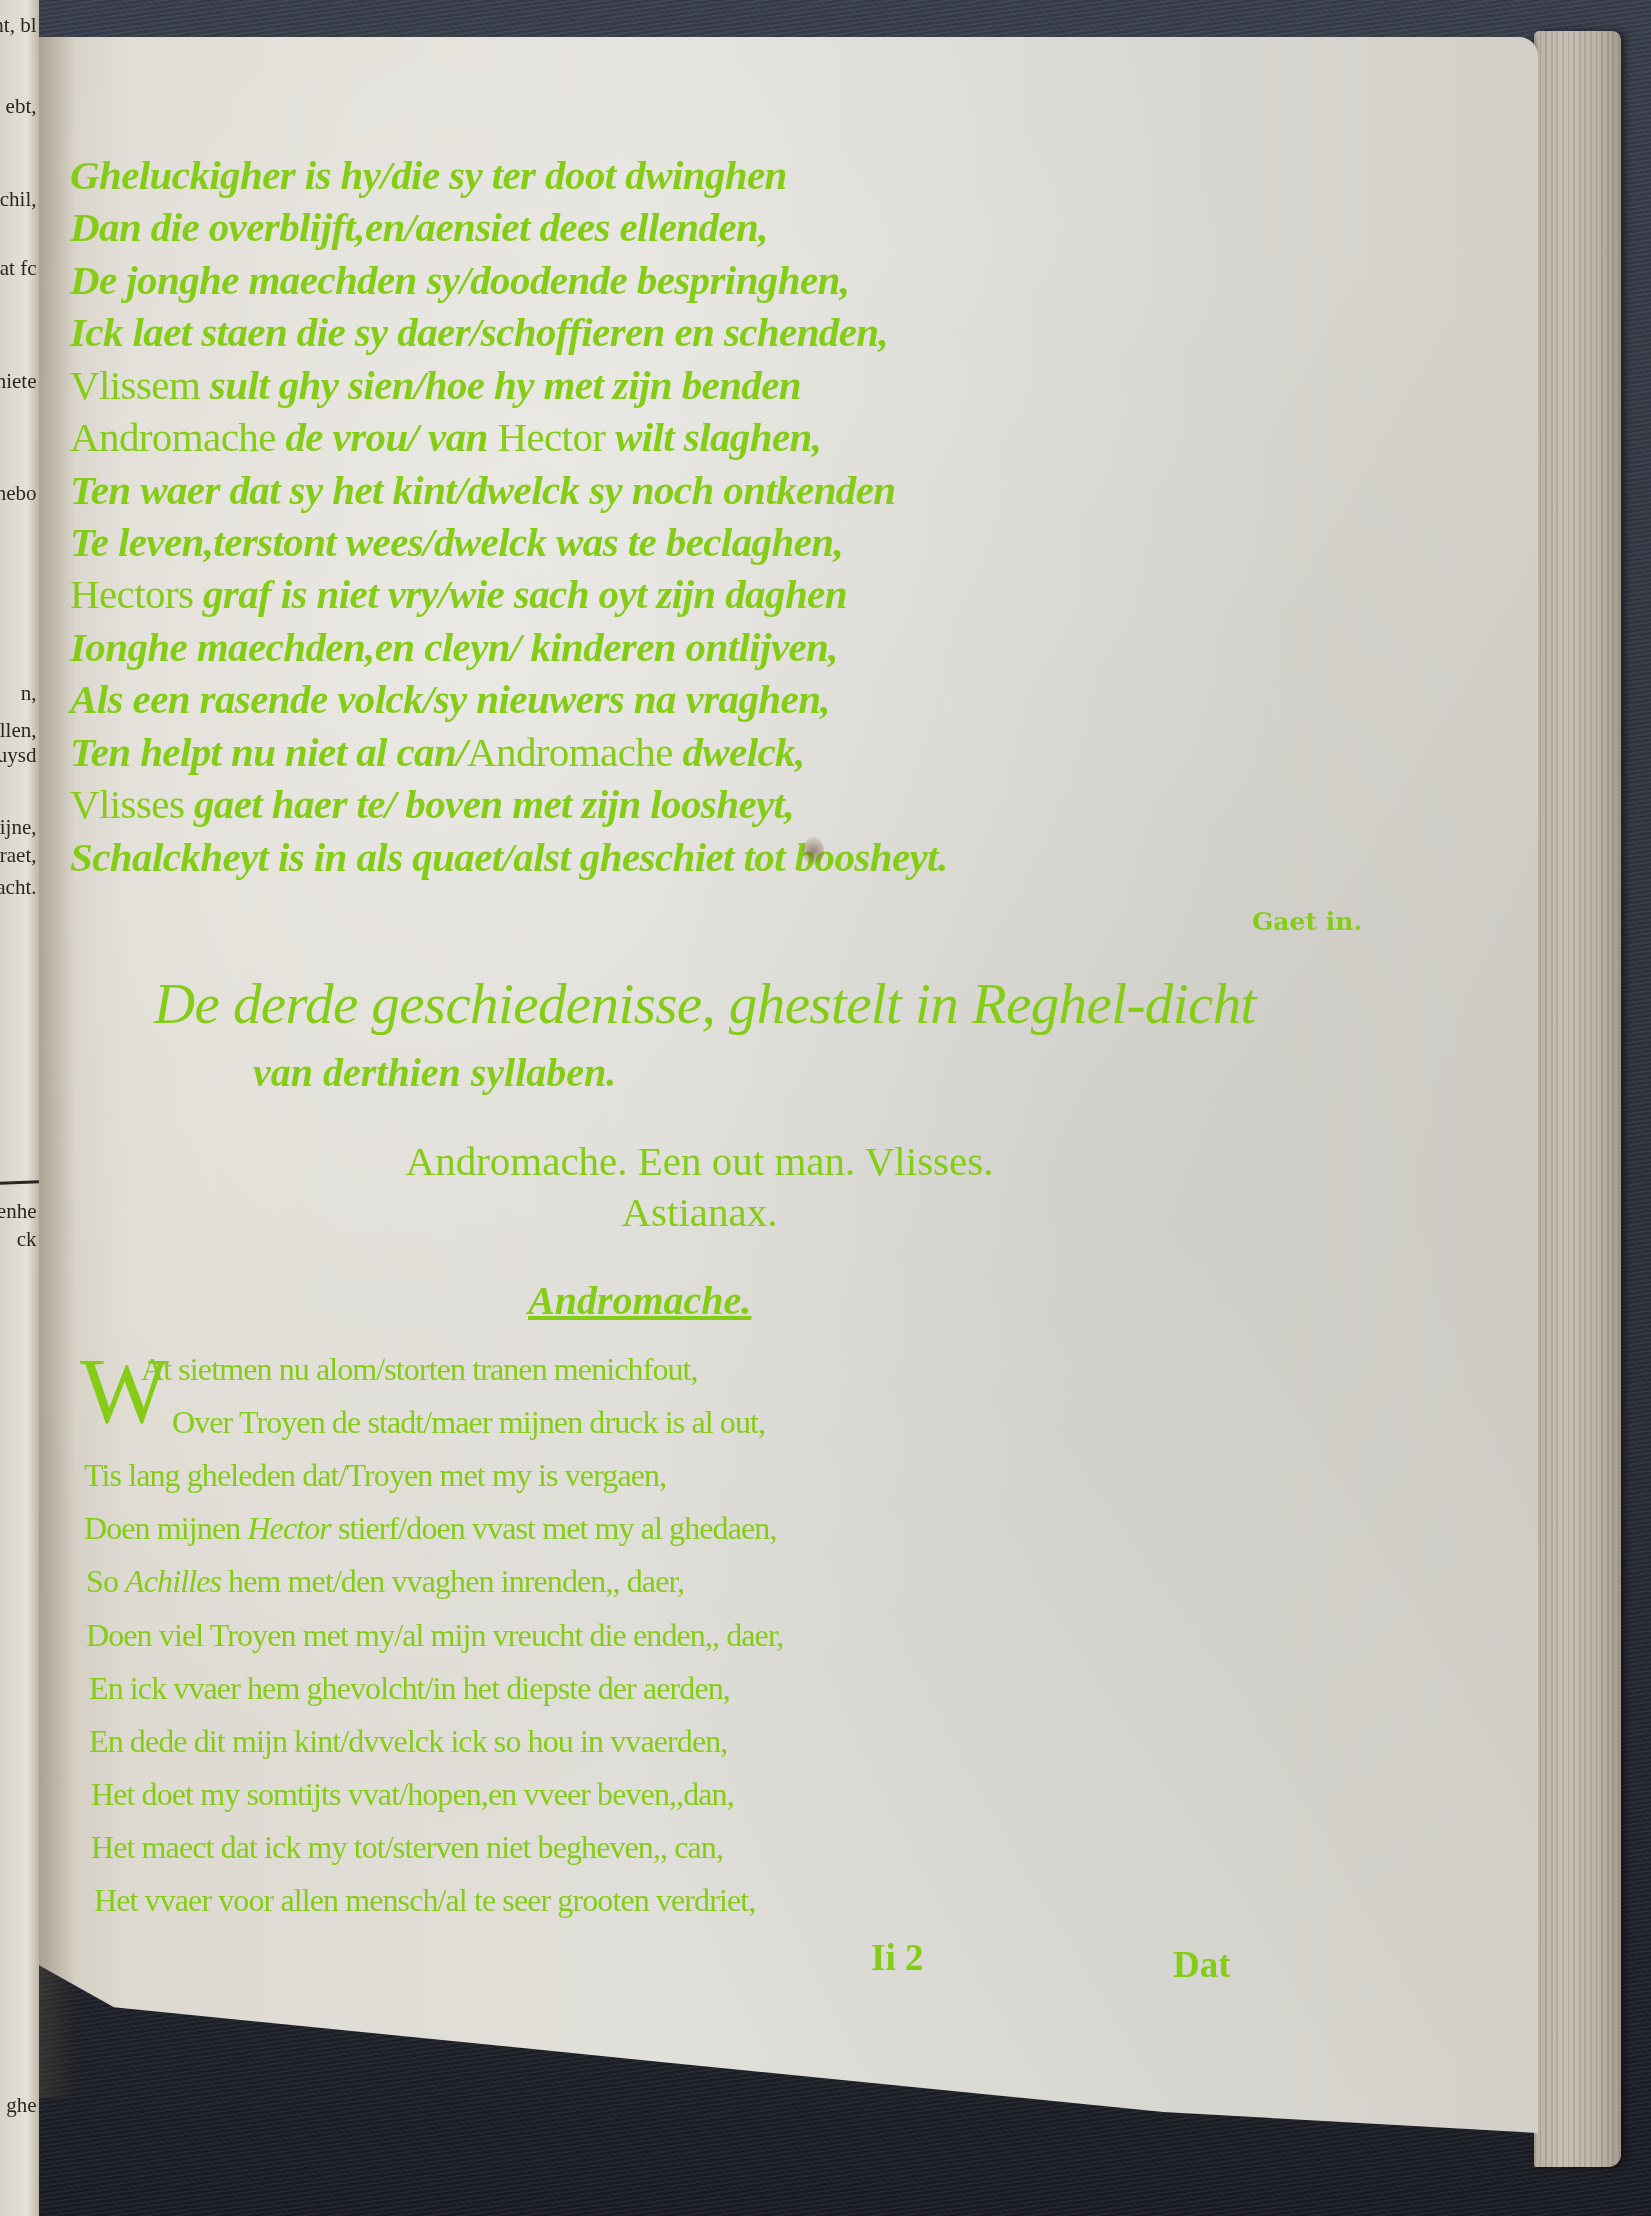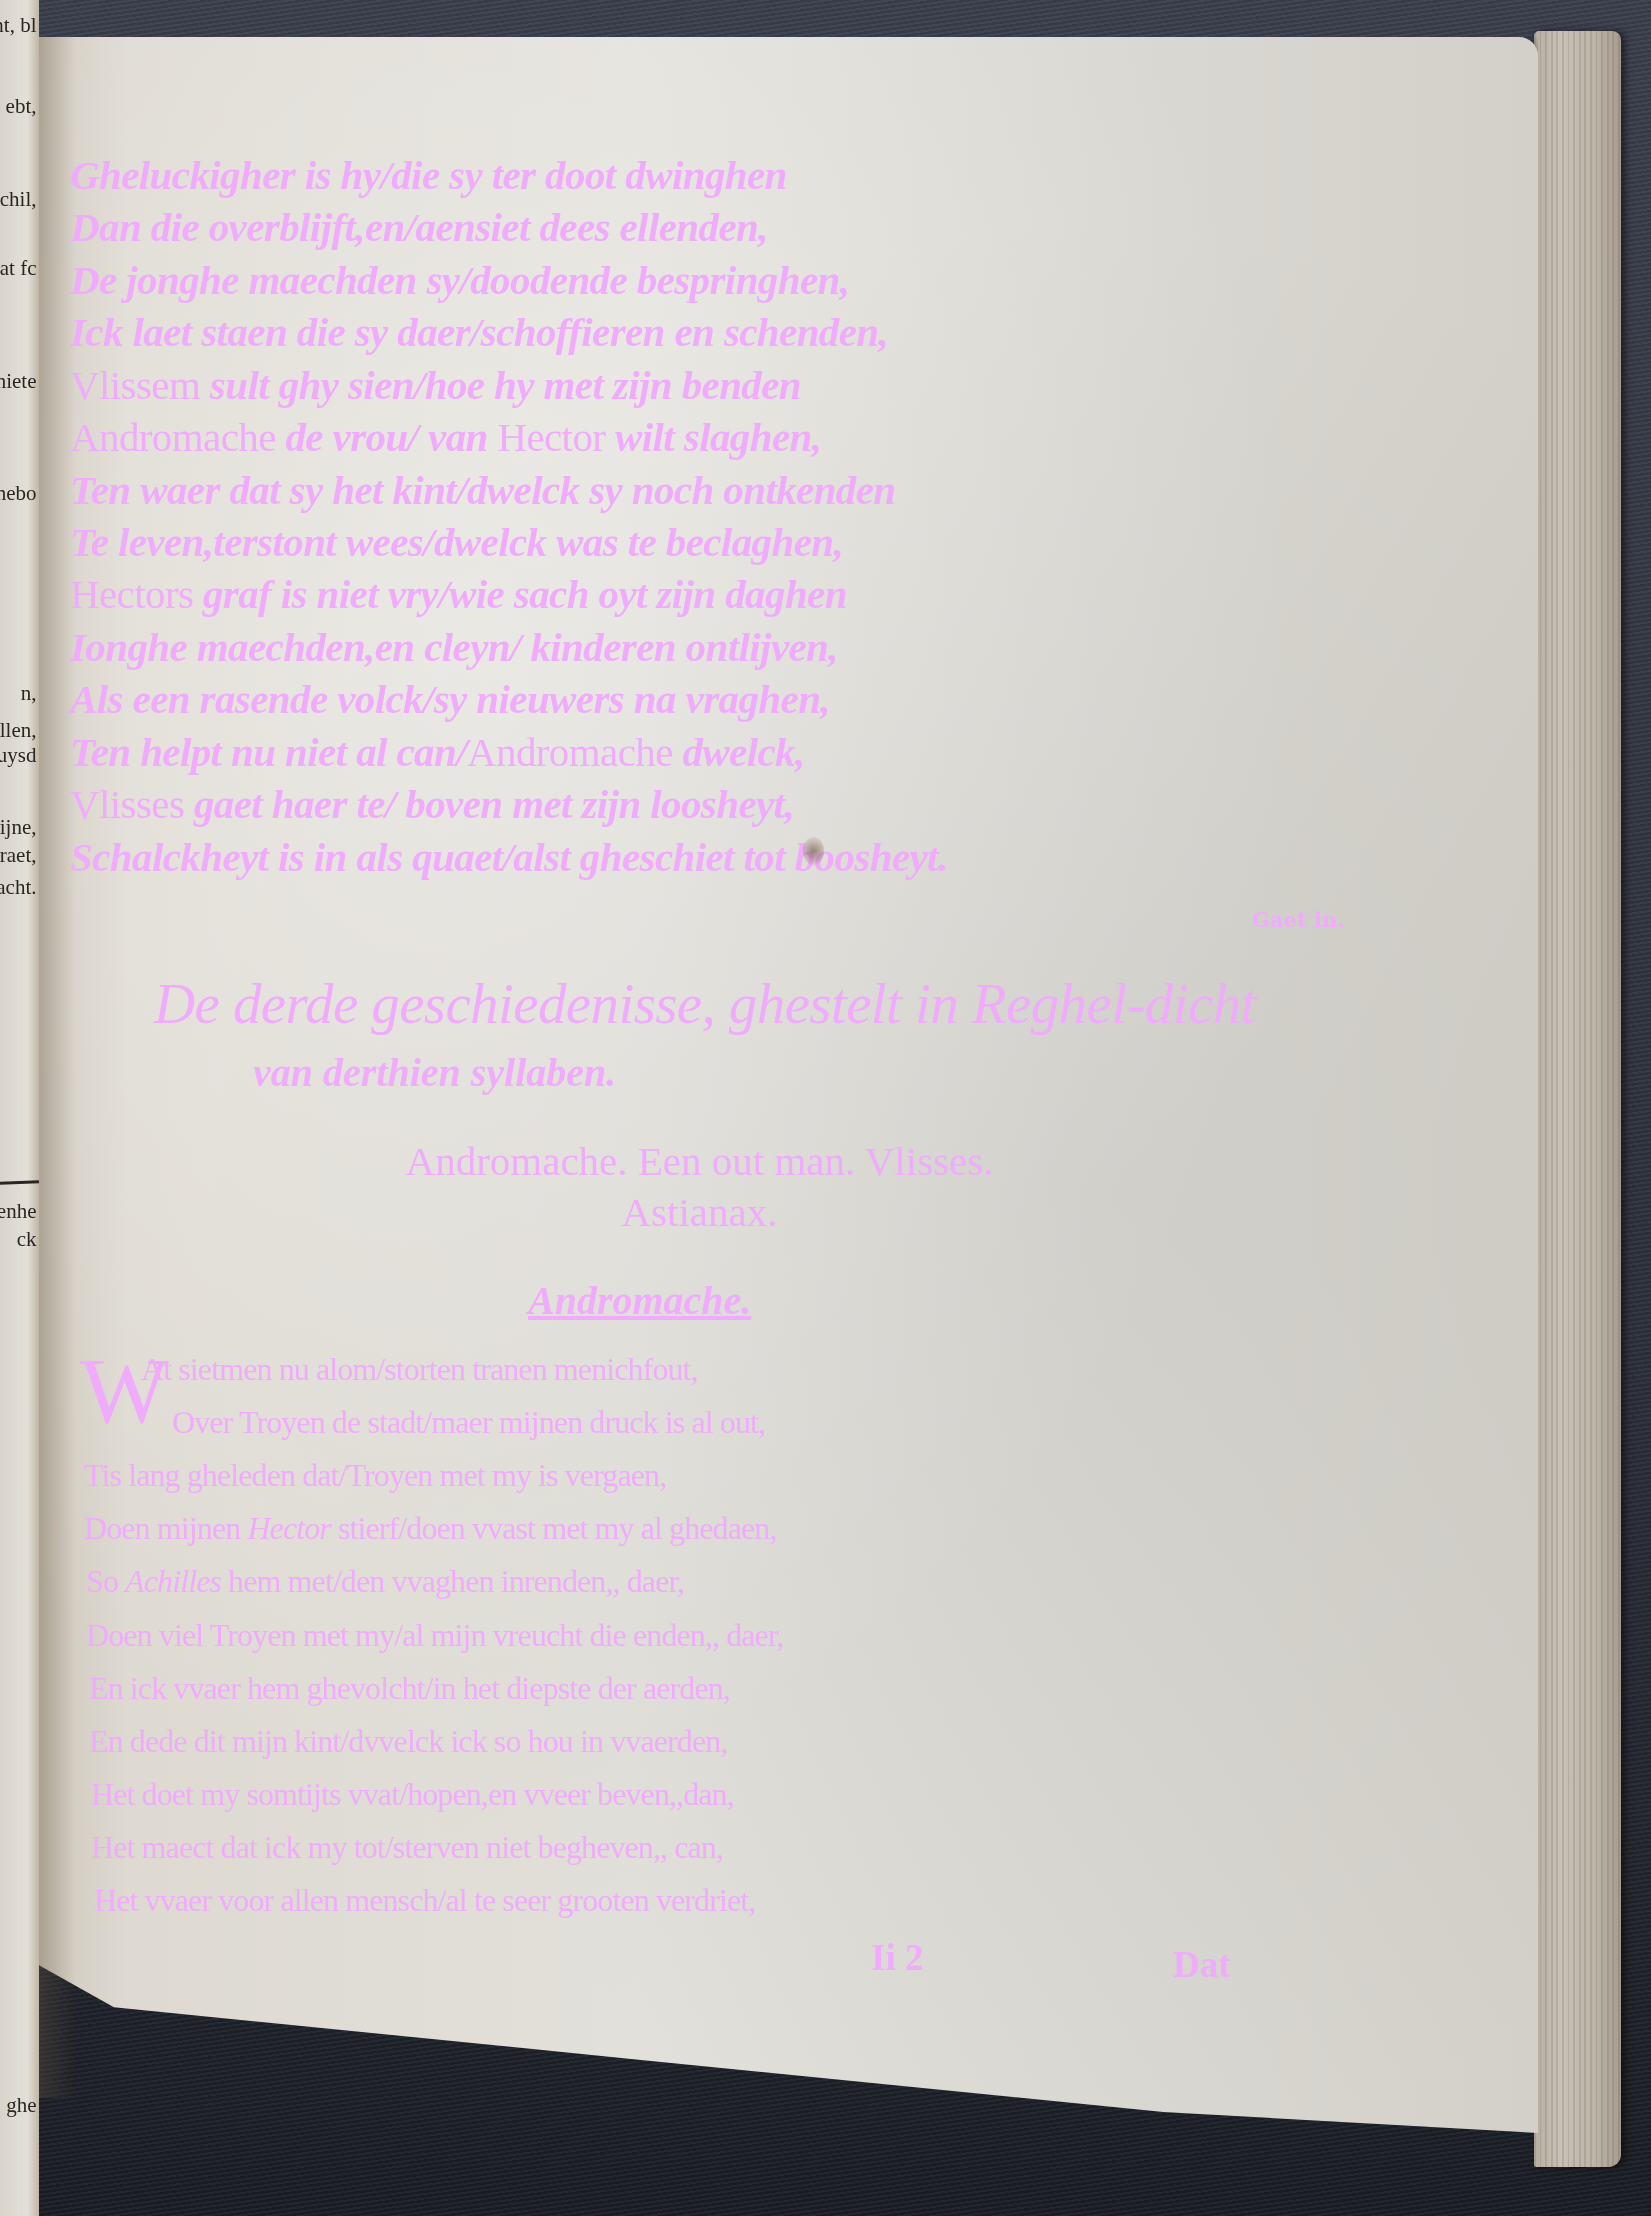--- a/index.html
+++ b/index.html
@@ -45,21 +45,21 @@
         repeating-linear-gradient(90deg, rgba(90,80,70,0.18) 0 1.9px, transparent 1.9px 5.6px),
         linear-gradient(90deg, #b7aea2 0%, #c9c1b5 30%, #bdb5a8 70%, #a69d90 100%);
       border-radius: 5px 8.7px 12.5px 2.5px;
       box-shadow: 3.7px 0 7.5px rgba(0,0,0,0.5);
     }
     .spine-shadow {
       position: absolute; left: 39px; top: 37px; width: 37px; height: 2061px;
       background: linear-gradient(90deg, rgba(100,85,65,0.35), transparent);
     }
     .text {
-      position: absolute; color: #f0abfc; white-space: nowrap;
+      position: absolute; color: #84cc16; white-space: nowrap;
     }
     .italic-verse {
       font-family: "Liberation Serif", serif; font-style: italic; font-weight: bold;
       font-size: 41px; line-height: 52px; letter-spacing: -0.6px;
     }
     .roman-verse {
       font-family: "Liberation Serif", serif; font-size: 32px; line-height: 53px;
       letter-spacing: -0.9px;
     }
     .roman { font-style: normal; font-weight: normal; }
@@ -74,21 +74,21 @@
     }
     .cast {
       font-family: "Liberation Serif", serif; font-size: 41px; text-align: center;
       width: 875px; line-height: 51px;
     }
     .speaker {
       font-family: "Liberation Serif", serif; font-style: italic; font-weight: bold;
       font-size: 40px;
     }
     .stage-dir {
-      font-family: "DejaVu Serif", serif; font-weight: bold; font-size: 21px;
+      font-family: "DejaVu Serif", serif; font-weight: bold; font-size: 25px;
     }
     .dropcap {
       font-family: "Liberation Serif", serif; font-size: 94px; line-height: 1;
     }
     .footer {
       font-family: "Liberation Serif", serif; font-weight: bold; font-size: 37px;
     }
     .stain {
       position: absolute; width: 21px; height: 27.5px; border-radius: 50%;
       background: radial-gradient(circle, rgba(90,60,40,0.55), rgba(120,90,60,0.15) 70%, transparent);

